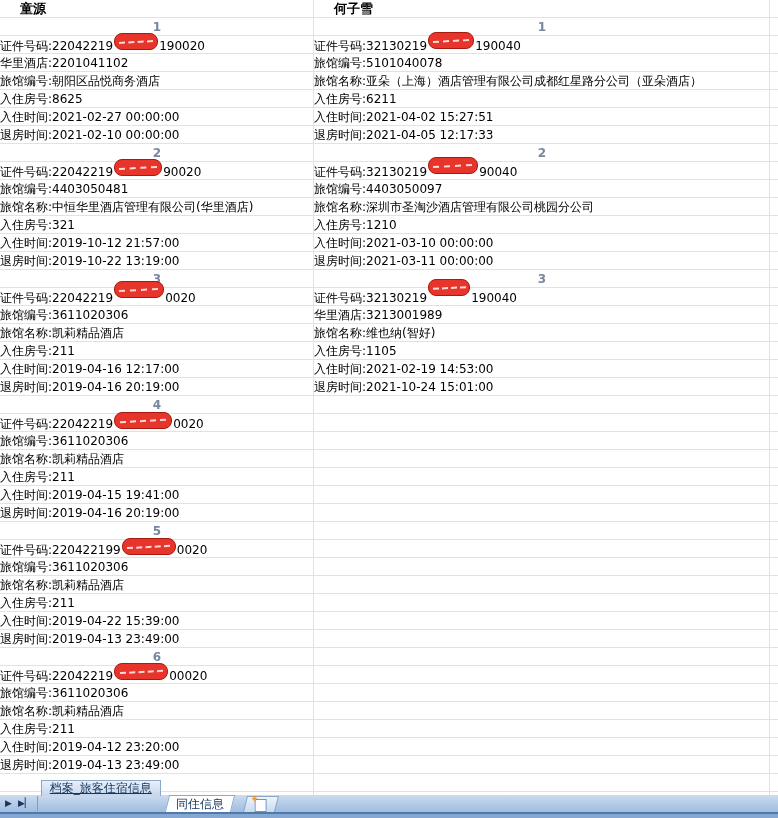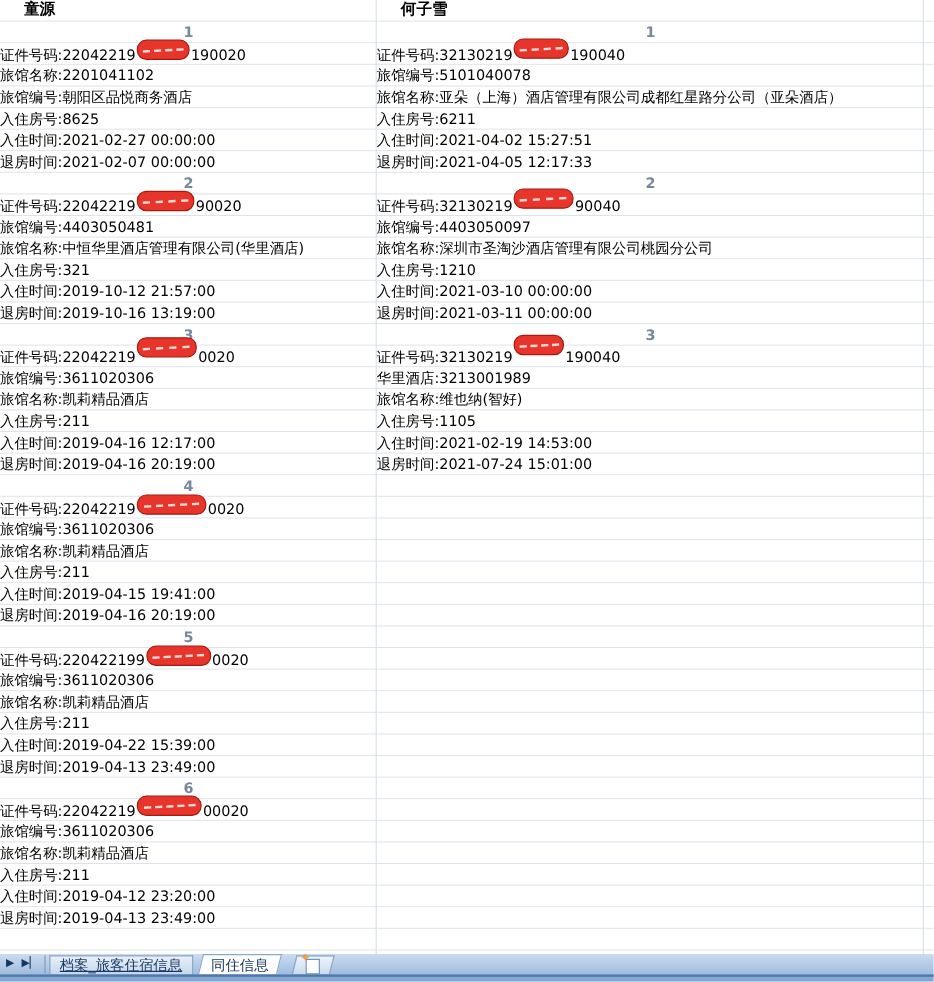--- a/index.html
+++ b/index.html
@@ -35,21 +35,21 @@
   
   .tabbar{
     position:absolute;left:0;top:795px;width:778px;height:17px;
     background:linear-gradient(to bottom,#ccdbf0,#9fbcdf);
     display:flex;align-items:flex-end;
   }
   .navbtns{display:flex;align-items:center;height:17px;padding:0 4px 0 5px;gap:6px;}
   .arrow{font-size:9px;color:#17365d;line-height:17px;cursor:default;}
   .tabsep{width:1px;height:15px;background:#7f9db9;margin:0 3px 1px 1px;}
   .tab{
-    height:15px;line-height:15px;margin-bottom:0;padding:0 8px;
+    height:15px;line-height:15px;margin-bottom:16px;padding:0 8px;
     background:linear-gradient(to bottom,#e9f0f9,#c4d6ec);
     border:1px solid #8ca8c8;border-bottom:none;
     font-size:12px;color:#17365d;text-decoration:underline;cursor:default;
   }
   .tab.active{
     background:#fff;position:relative;height:16px;line-height:16px;
     transform:skewX(-14deg);border:1px solid #8ca8c8;border-bottom:none;margin:0 6px;
   }
   .tab.active .tlbl{display:inline-block;transform:skewX(14deg);}
   .instab{
@@ -75,32 +75,32 @@
 <body>
 
 <div class="sheet">
   <div class="vline" style="left:313px"></div>
   <div class="vline" style="left:769px"></div>
   <div id="cols">
       <div class="col col-left">
         <div class="cell pname">童源</div>
         <div class="cell num">1</div>
         <div class="cell field">证件号码:22042219<span class="redact" style="width: 42px; transform: translateY(-3px);"><i></i></span>190020</div>
-        <div class="cell field">旅馆名称:2201041102</div>
+        <div class="cell field">华里酒店:2201041102</div>
         <div class="cell field">旅馆编号:朝阳区品悦商务酒店</div>
         <div class="cell field">入住房号:8625</div>
         <div class="cell field">入住时间:2021-02-27 00:00:00</div>
-        <div class="cell field">退房时间:2021-02-07 00:00:00</div>
+        <div class="cell field">退房时间:2021-02-10 00:00:00</div>
         <div class="cell num">2</div>
         <div class="cell field">证件号码:22042219<span class="redact" style="width: 46px; transform: translateY(-3px);"><i></i></span>90020</div>
         <div class="cell field">旅馆编号:4403050481</div>
         <div class="cell field">旅馆名称:中恒华里酒店管理有限公司(华里酒店)</div>
         <div class="cell field">入住房号:321</div>
         <div class="cell field">入住时间:2019-10-12 21:57:00</div>
-        <div class="cell field">退房时间:2019-10-16 13:19:00</div>
+        <div class="cell field">退房时间:2019-10-22 13:19:00</div>
         <div class="cell num">3</div>
         <div class="cell field">证件号码:22042219<span class="redact" style="width: 48px; transform: translateY(-7px);"><i></i></span>0020</div>
         <div class="cell field">旅馆编号:3611020306</div>
         <div class="cell field">旅馆名称:凯莉精品酒店</div>
         <div class="cell field">入住房号:211</div>
         <div class="cell field">入住时间:2019-04-16 12:17:00</div>
         <div class="cell field">退房时间:2019-04-16 20:19:00</div>
         <div class="cell num">4</div>
         <div class="cell field">证件号码:22042219<span class="redact" style="width: 56px; transform: translateY(-2px);"><i></i></span>0020</div>
         <div class="cell field">旅馆编号:3611020306</div>
@@ -138,21 +138,21 @@
         <div class="cell field">旅馆名称:深圳市圣淘沙酒店管理有限公司桃园分公司</div>
         <div class="cell field">入住房号:1210</div>
         <div class="cell field">入住时间:2021-03-10 00:00:00</div>
         <div class="cell field">退房时间:2021-03-11 00:00:00</div>
         <div class="cell num">3</div>
         <div class="cell field">证件号码:32130219<span class="redact" style="width: 40px; transform: translateY(-9px);"><i></i></span>190040</div>
         <div class="cell field">华里酒店:3213001989</div>
         <div class="cell field">旅馆名称:维也纳(智好)</div>
         <div class="cell field">入住房号:1105</div>
         <div class="cell field">入住时间:2021-02-19 14:53:00</div>
-        <div class="cell field">退房时间:2021-07-24 15:01:00</div>
+        <div class="cell field">退房时间:2021-10-24 15:01:00</div>
       </div>
     </div>
 </div>
 
 <div class="tabbar">
   <div class="navbtns" id="navbtns">
       <span class="arrow">▶</span>
       <span class="arrow">▶▏</span>
     </div>
   <div class="tabsep"></div>

